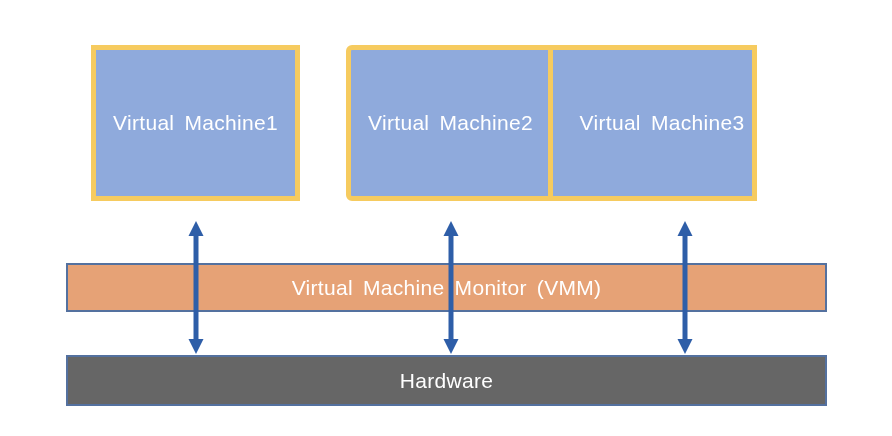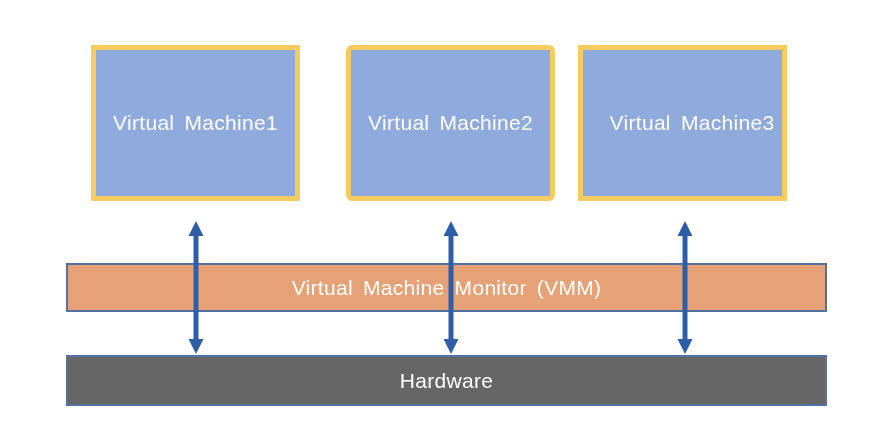--- a/index.html
+++ b/index.html
@@ -24,21 +24,21 @@
     background: var(--vm-fill, #8FAADC);
     border: 5px solid var(--vm-border, #F6CB5F);
     display: flex;
     align-items: center;
     justify-content: center;
     z-index: 1;
     margin-top: 20px;
   }
   .vm1 { left: 91px; }
   .vm2 { left: 346px; border-radius: 6px; }
-  .vm3 { left: 578px; padding-left: 19px; }
+  .vm3 { left: 548px; padding-left: 19px; }
   .vm-label {
     color: var(--label-text, #ffffff);
     font-size: 21px;
     letter-spacing: 0.3px;
     word-spacing: 4px;
     white-space: nowrap;
   }
   .bar {
     position: absolute;
     left: 66px;

